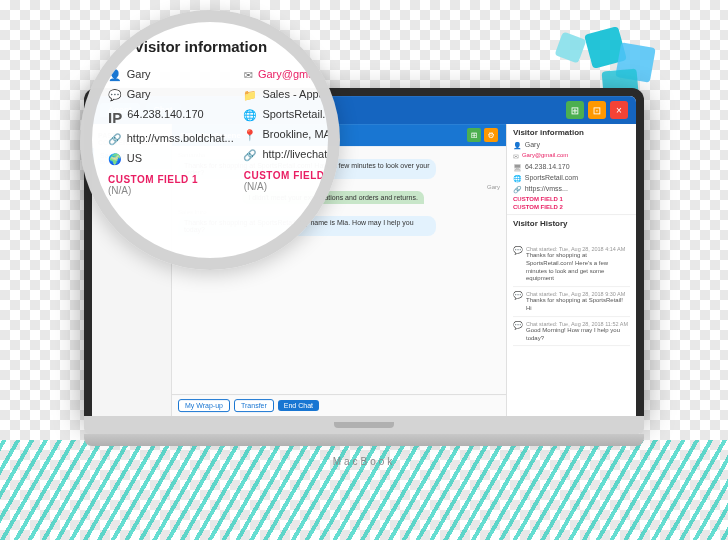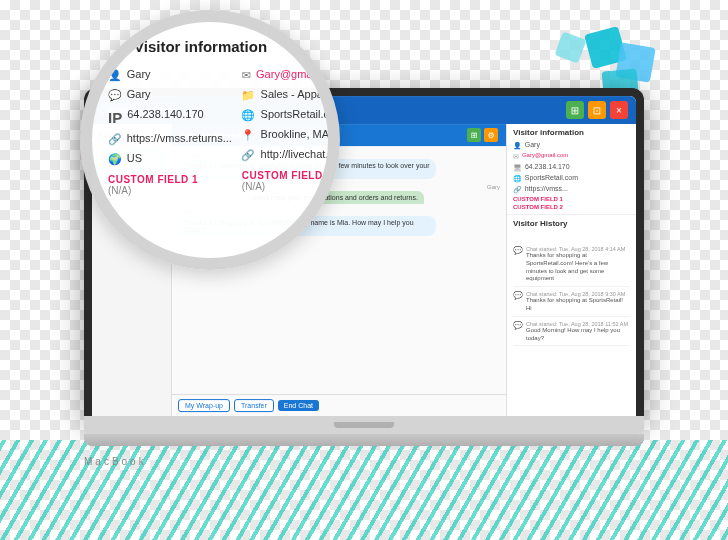--- a/index.html
+++ b/index.html
@@ -306,21 +306,21 @@
       background: #b0b0b0;
       border-radius: 0 0 4px 4px;
     }
     .macbook-stand {
       background: linear-gradient(to bottom, #c8c8c8, #b0b0b0);
       height: 12px;
       width: 100%;
       border-radius: 0 0 8px 8px;
     }
     .macbook-label {
-      text-align: left;
+      text-align: center;
       font-size: 10px;
       color: #888;
       margin-top: 10px;
       letter-spacing: 3px;
     }
 
     
     .magnifier {
       position: absolute;
       top: 10px;
@@ -564,21 +564,21 @@
         <div class="vi-item" style="margin-top:6px;">
           <span class="vi-icon">💬</span>
           <span class="vi-value">Gary</span>
         </div>
         <div class="vi-item" style="margin-top:6px;">
           <span class="vi-icon" style="font-size:15px;font-weight:bold;color:#555;">IP</span>
           <span class="vi-value">64.238.140.170</span>
         </div>
         <div class="vi-item" style="margin-top:6px;">
           <span class="vi-icon">🔗</span>
-          <span class="vi-value">https://vmss.returns...</span>
+          <span class="vi-value">http://vmss.boldchat...</span>
         </div>
         <div class="vi-item" style="margin-top:6px;">
           <span class="vi-icon">🌍</span>
           <span class="vi-value">US</span>
         </div>
         <div class="vi-custom">
           <div class="vi-custom-label">CUSTOM FIELD 1</div>
           <div class="vi-custom-value">(N/A)</div>
         </div>
       </div>

